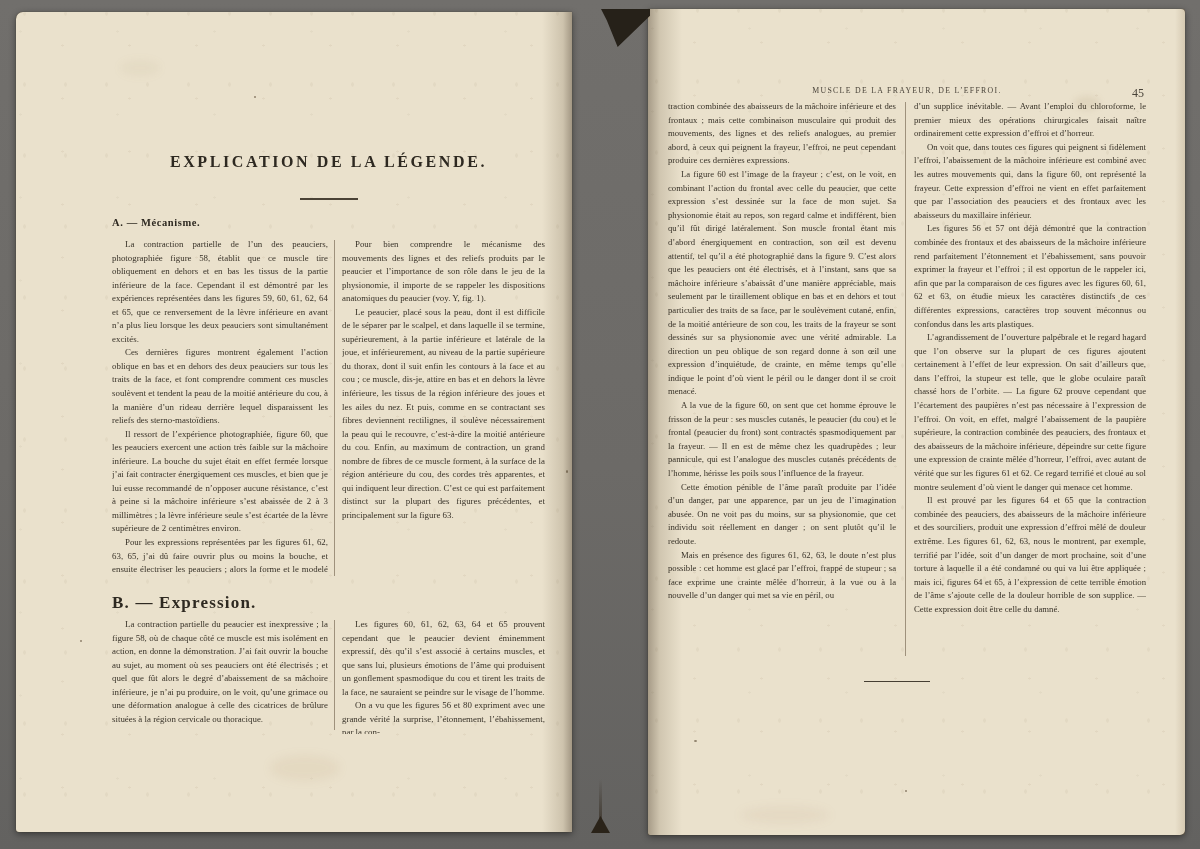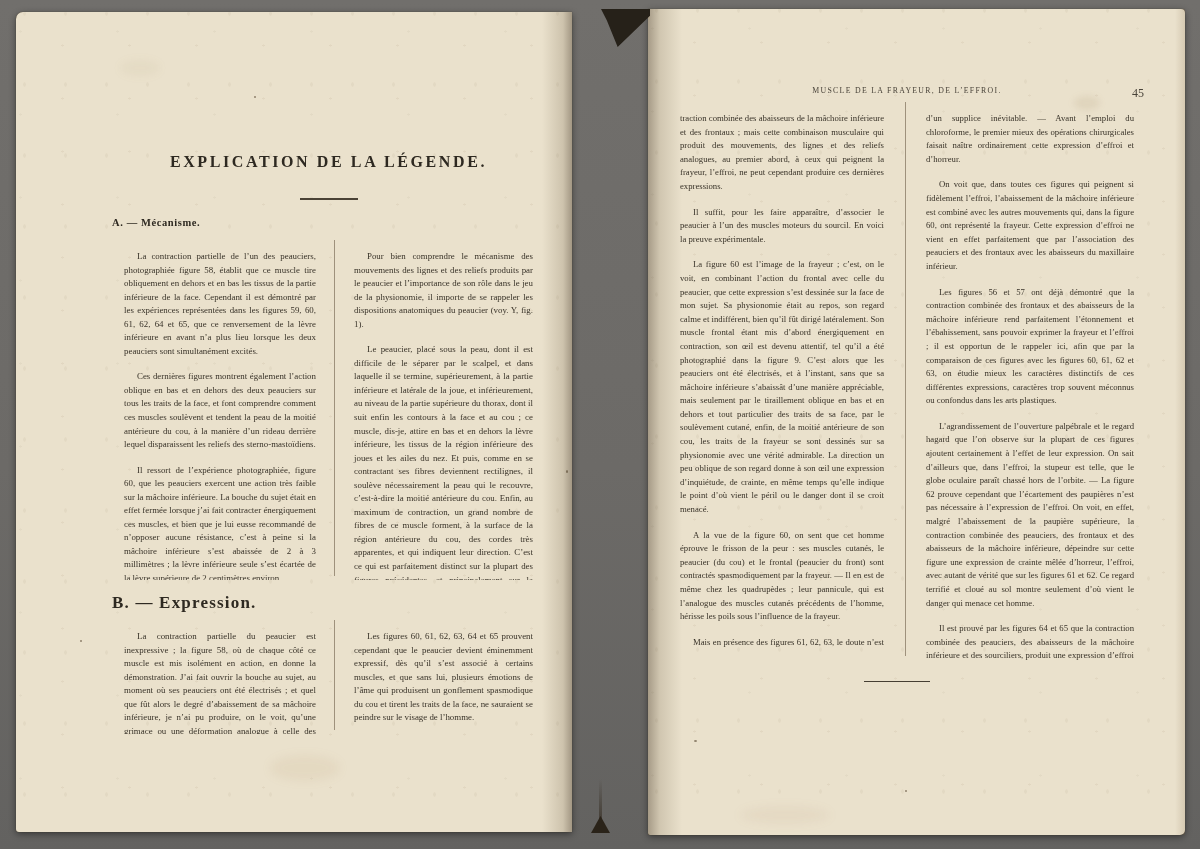--- a/index.html
+++ b/index.html
@@ -60,21 +60,21 @@
   .heading-b{top:581px;font-size:17px;letter-spacing:1.2px;}
 
   .cols{position:absolute;width:100%;}
   .cols-a{top:226px;height:342px;}
   .cols-b{top:606px;height:116px;}
   .col{position:absolute;top:0;overflow:hidden;text-align:justify;}
   .lp .col-l{left:0;width:216px;height:100%;}
   .lp .col-r{left:230px;width:203px;height:100%;}
   .lp .col-divider{position:absolute;left:222px;top:2px;bottom:4px;width:1px;background:rgba(95,80,58,.55);}
 
-  p{margin:12px;text-indent:13px;font-size:8.9px;line-height:13.55px;color:#383228;}
+  p{margin:0;text-indent:13px;font-size:8.9px;line-height:13.55px;color:#383228;}
   p.cont{text-indent:0;}
 
   
   .rp-block{position:absolute;left:20px;top:0;width:478px;}
   .running-head-row{position:absolute;left:0;top:77px;width:100%;height:12px;}
   .running-head{
     position:absolute;left:0;right:0;text-align:center;
     font-size:7.8px;letter-spacing:1.3px;color:#4a443a;white-space:nowrap;
   }
   .page-number{
@@ -160,24 +160,24 @@
   <div class="rp-block">
 
     <div class="running-head-row">
       <div class="running-head">MUSCLE DE LA FRAYEUR, DE L’EFFROI.</div>
       <div class="page-number">45</div>
     </div>
 
     <div class="cols cols-rp">
       <div class="col col-l">
         <p class="cont">traction combinée des abaisseurs de la mâchoire inférieure et des frontaux ; mais cette combinaison musculaire qui produit des mouvements, des lignes et des reliefs analogues, au premier abord, à ceux qui peignent la frayeur, l’effroi, ne peut cependant produire ces dernières expressions.</p>
-        <p>Il suffit, pour les faire apparaître, d’associer le peaucier à l’un des muscles moteurs du sourcil. En voici la preuve expérimentale.</p>
         <p>La figure 60 est l’image de la frayeur ; c’est, on le voit, en combinant l’action du frontal avec celle du peaucier, que cette expression s’est dessinée sur la face de mon sujet. Sa physionomie était au repos, son regard calme et indifférent, bien qu’il fût dirigé latéralement. Son muscle frontal étant mis d’abord énergiquement en contraction, son œil est devenu attentif, tel qu’il a été photographié dans la figure 9. C’est alors que les peauciers ont été électrisés, et à l’instant, sans que sa mâchoire inférieure s’abaissât d’une manière appréciable, mais seulement par le tiraillement oblique en bas et en dehors et tout particulier des traits de sa face, par le soulèvement cutané, enfin, de la moitié antérieure de son cou, les traits de la frayeur se sont dessinés sur sa physionomie avec une vérité admirable. La direction un peu oblique de son regard donne à son œil une expression d’inquiétude, de crainte, en même temps qu’elle indique le point d’où vient le péril ou le danger dont il se croit menacé.</p>
         <p>A la vue de la figure 60, on sent que cet homme éprouve le frisson de la peur : ses muscles cutanés, le peaucier (du cou) et le frontal (peaucier du front) sont contractés spasmodiquement par la frayeur. — Il en est de même chez les quadrupèdes ; leur pannicule, qui est l’analogue des muscles cutanés précédents de l’homme, hérisse les poils sous l’influence de la frayeur.</p>
-        <p>Mais en présence des figures 61, 62, 63, le doute n’est plus possible : cet homme est glacé par l’effroi, frappé de stupeur ; sa face exprime une crainte mêlée d’horreur, à la vue ou à la nouvelle d’un danger qui met sa vie en rôle, ou</p>
+        <p>Cette émotion pénible de l’âme paraît produite par l’idée d’un danger, par une apparence, par un jeu de l’imagination abusée. On ne voit pas du moins, sur sa physionomie, que cet individu soit réellement en danger ; on sent plutôt qu’il le redoute.</p>
+        <p>Mais en présence des figures 61, 62, 63, le doute n’est plus possible : cet homme est glacé par l’effroi, frappé de stupeur ; sa face exprime une crainte mêlée d’horreur, à la vue ou à la nouvelle d’un danger qui met sa vie en péril, ou</p>
       </div>
       <div class="col-divider"></div>
       <div class="col col-r">
         <p class="cont">d’un supplice inévitable. — Avant l’emploi du chloroforme, le premier mieux des opérations chirurgicales faisait naître ordinairement cette expression d’effroi et d’horreur.</p>
         <p>On voit que, dans toutes ces figures qui peignent si fidèlement l’effroi, l’abaissement de la mâchoire inférieure est combiné avec les autres mouvements qui, dans la figure 60, ont représenté la frayeur. Cette expression d’effroi ne vient en effet parfaitement que par l’association des peauciers et des frontaux avec les abaisseurs du maxillaire inférieur.</p>
         <p>Les figures 56 et 57 ont déjà démontré que la contraction combinée des frontaux et des abaisseurs de la mâchoire inférieure rend parfaitement l’étonnement et l’ébahissement, sans pouvoir exprimer la frayeur et l’effroi ; il est opportun de le rappeler ici, afin que par la comparaison de ces figures avec les figures 60, 61, 62 et 63, on étudie mieux les caractères distinctifs de ces différentes expressions, caractères trop souvent méconnus ou confondus dans les arts plastiques.</p>
         <p>L’agrandissement de l’ouverture palpébrale et le regard hagard que l’on observe sur la plupart de ces figures ajoutent certainement à l’effet de leur expression. On sait d’ailleurs que, dans l’effroi, la stupeur est telle, que le globe oculaire paraît chassé hors de l’orbite. — La figure 62 prouve cependant que l’écartement des paupières n’est pas nécessaire à l’expression de l’effroi. On voit, en effet, malgré l’abaissement de la paupière supérieure, la contraction combinée des peauciers, des frontaux et des abaisseurs de la mâchoire inférieure, dépeindre sur cette figure une expression de crainte mêlée d’horreur, l’effroi, avec autant de vérité que sur les figures 61 et 62. Ce regard terrifié et cloué au sol montre seulement d’où vient le danger qui menace cet homme.</p>
         <p>Il est prouvé par les figures 64 et 65 que la contraction combinée des peauciers, des abaisseurs de la mâchoire inférieure et des sourciliers, produit une expression d’effroi mêlé de douleur extrême. Les figures 61, 62, 63, nous le montrent, par exemple, terrifié par l’idée, soit d’un danger de mort prochaine, soit d’une torture à laquelle il a été condamné ou qui va lui être appliquée ; mais ici, figures 64 et 65, à l’expression de cette terrible émotion de l’âme s’ajoute celle de la douleur horrible de son supplice. — Cette expression doit être celle du damné.</p>
       </div>
     </div>

